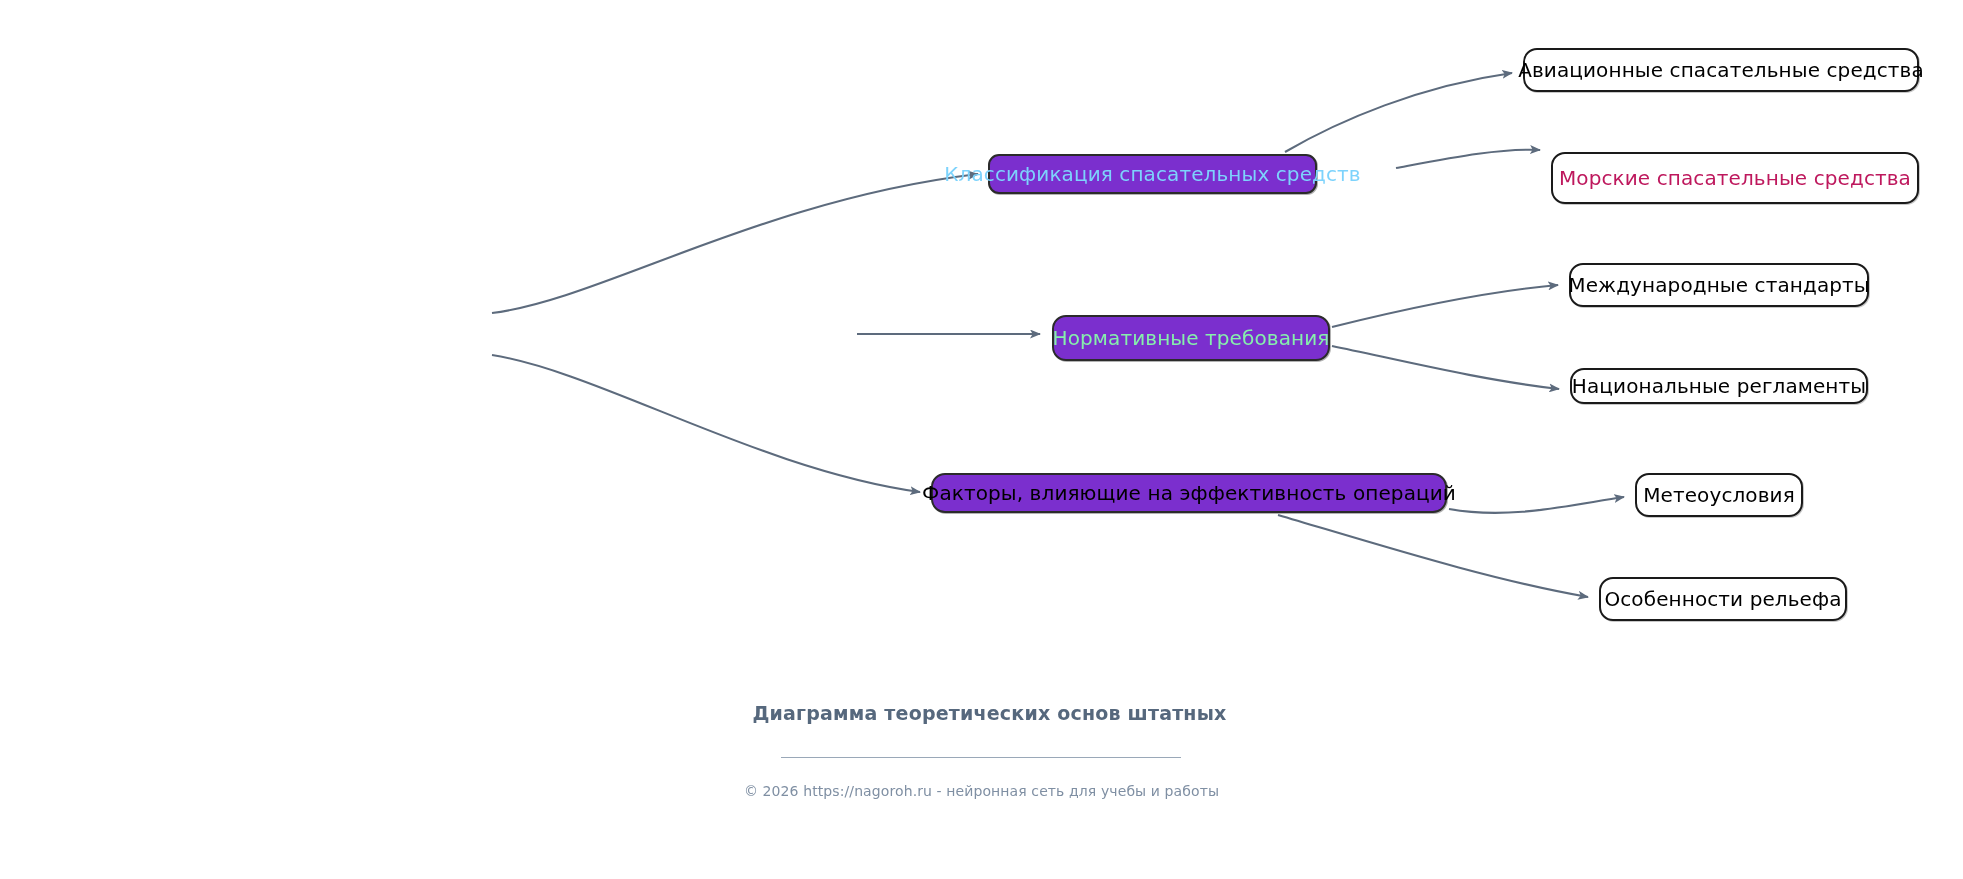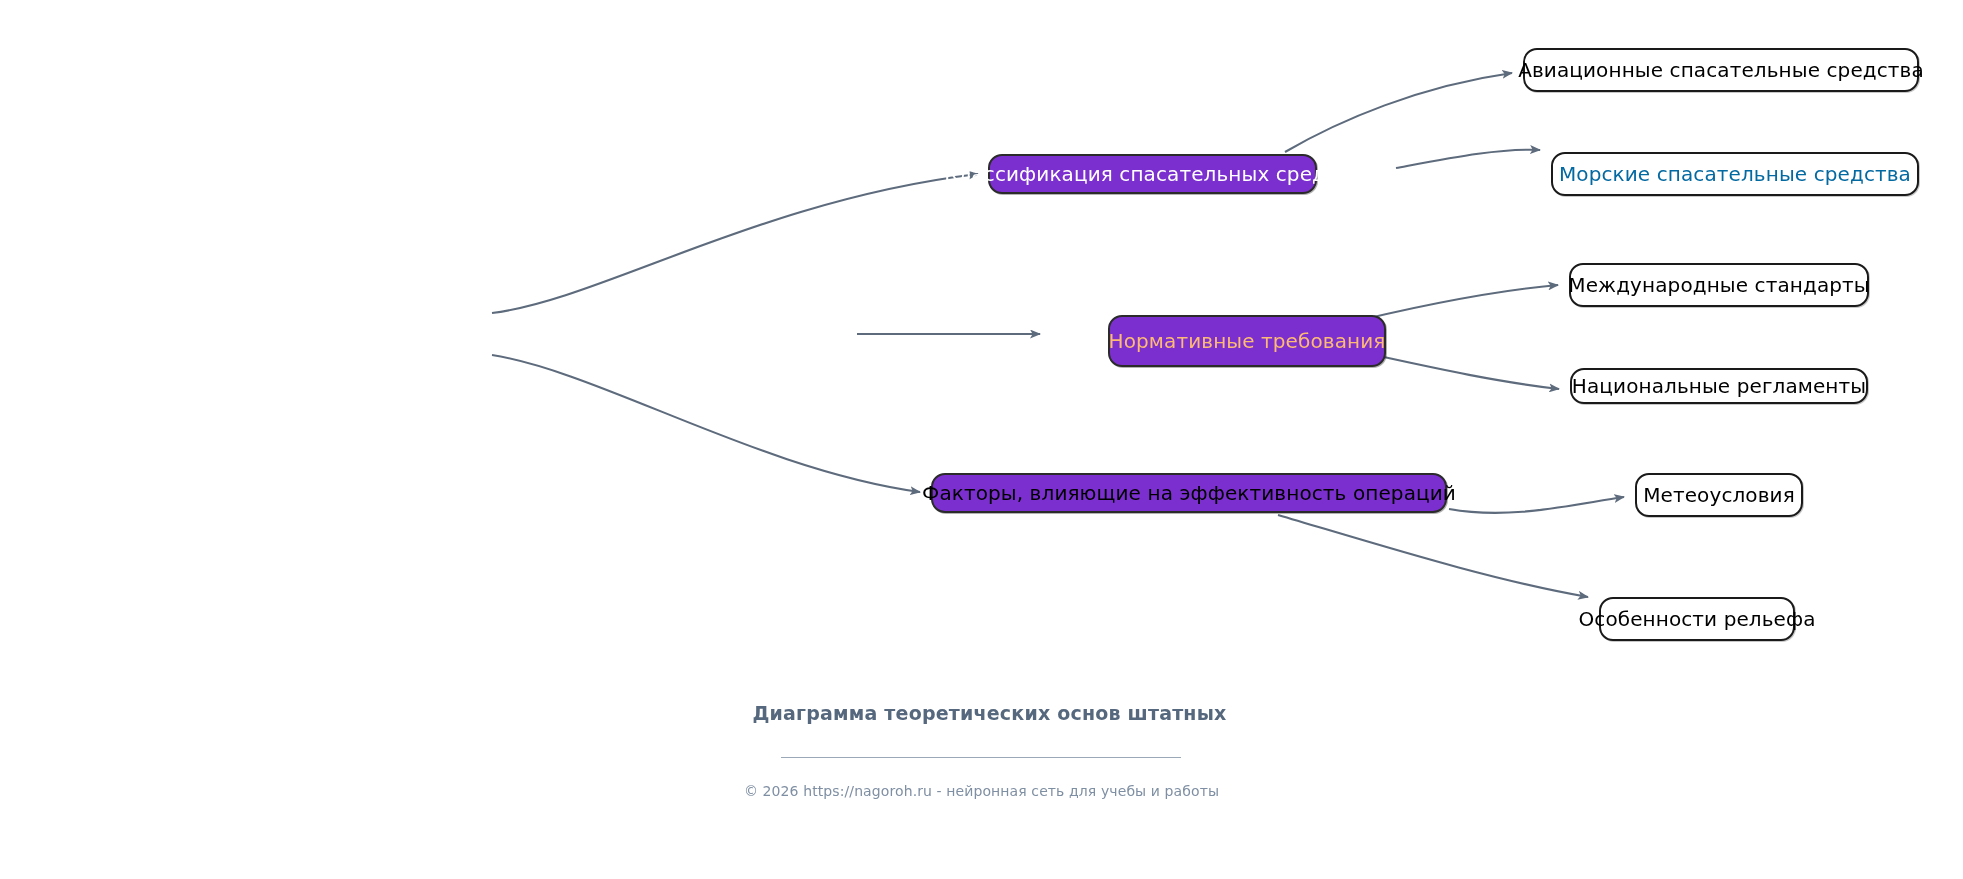--- a/index.html
+++ b/index.html
@@ -113,37 +113,37 @@
     <path d="M 1332,327 C 1400,310 1480,292 1558,285" fill="none" stroke="#5d6b7d" stroke-width="2.1" marker-end="url(#arrowhead)"></path>
 
     <path d="M 1332,346 C 1400,360 1480,380 1559,389" fill="none" stroke="#5d6b7d" stroke-width="2.1" marker-end="url(#arrowhead)"></path>
 
     <path d="M 1449,509 C 1510,520 1570,505 1624,497" fill="none" stroke="#5d6b7d" stroke-width="2.1" marker-end="url(#arrowhead)"></path>
 
     <path d="M 1278,515 C 1380,545 1490,580 1588,597" fill="none" stroke="#5d6b7d" stroke-width="2.1" marker-end="url(#arrowhead)"></path>
   </svg>
 
 
-  <div class="node node-branch" style="left: 988px; top: 154px; width: 329px; height: 40px; background: rgb(123, 47, 206); border-color: rgb(43, 43, 43); color: #ffffff;">Классификация спасательных средств</div>
+  <div class="node node-branch" style="left: 988px; top: 154px; width: 329px; height: 40px; background: rgb(123, 47, 206); border-color: rgb(43, 43, 43); color: #7dd3fc; border-radius: 11px;">Классификация спасательных средств</div>
 
-  <div class="node node-branch" style="left: 1108px; top: 315px; width: 278px; height: 52px; background: rgb(123, 47, 206); border-color: rgb(43, 43, 43); color: #fdba74;">Нормативные требования</div>
+  <div class="node node-branch" style="left: 1052px; top: 315px; width: 278px; height: 46px; background: rgb(123, 47, 206); border-color: rgb(43, 43, 43); color: #86efac;">Нормативные требования</div>
 
   <div class="node node-branch" style="left: 931px; top: 473px; width: 516px; height: 40px; background: rgb(123, 47, 206); border-color: rgb(43, 43, 43); color: rgb(0, 0, 0);">Факторы, влияющие на эффективность операций</div>
 
   <div class="node node-leaf" style="left: 1523px; top: 48px; width: 396px; height: 44px; background: rgb(255, 255, 255); border-color: rgb(26, 26, 26); color: rgb(0, 0, 0);">Авиационные спасательные средства</div>
 
-  <div class="node node-leaf" style="left: 1551px; top: 152px; width: 368px; height: 44px; background: rgb(255, 255, 255); border-color: rgb(26, 26, 26); color: #0369a1;">Морские спасательные средства</div>
+  <div class="node node-leaf" style="left: 1551px; top: 152px; width: 368px; height: 52px; background: rgb(255, 255, 255); border-color: rgb(26, 26, 26); color: #be185d;">Морские спасательные средства</div>
 
   <div class="node node-leaf" style="left: 1569px; top: 263px; width: 300px; height: 44px; background: rgb(255, 255, 255); border-color: rgb(26, 26, 26); color: rgb(0, 0, 0);">Международные стандарты</div>
 
   <div class="node node-leaf" style="left: 1570px; top: 368px; width: 298px; height: 36px; background: rgb(255, 255, 255); border-color: rgb(26, 26, 26); color: rgb(0, 0, 0);">Национальные регламенты</div>
 
   <div class="node node-leaf" style="left: 1635px; top: 473px; width: 168px; height: 44px; background: rgb(255, 255, 255); border-color: rgb(26, 26, 26); color: rgb(0, 0, 0);">Метеоусловия</div>
 
-  <div class="node node-leaf" style="left: 1599px; top: 577px; width: 196px; height: 44px; background: rgb(255, 255, 255); border-color: rgb(26, 26, 26); color: rgb(0, 0, 0); margin-top: 20px;">Особенности рельефа</div>
+  <div class="node node-leaf" style="left: 1599px; top: 577px; width: 248px; height: 44px; background: rgb(255, 255, 255); border-color: rgb(26, 26, 26); color: rgb(0, 0, 0);">Особенности рельефа</div>
 
   <div class="caption-block caption-title" style="color: rgb(86, 104, 125);">
     <div>Диаграмма теоретических основ штатных</div>
   </div>
 
   <div class="caption-rule"></div>
 
   <div class="caption-block caption-footer" style="color: rgb(127, 143, 163);">© 2026 https://nagoroh.ru - нейронная сеть для учебы и работы</div>
 
 </div>

